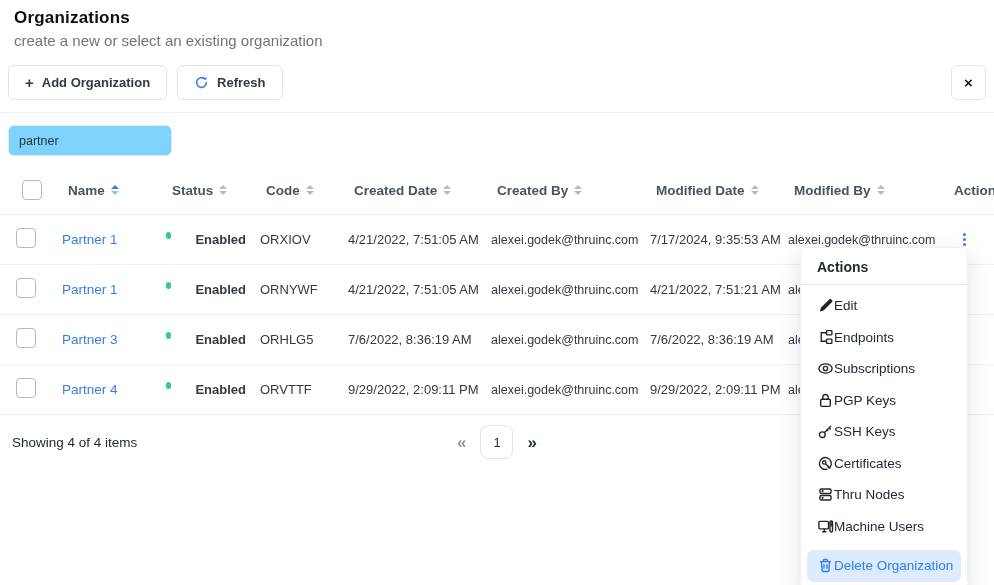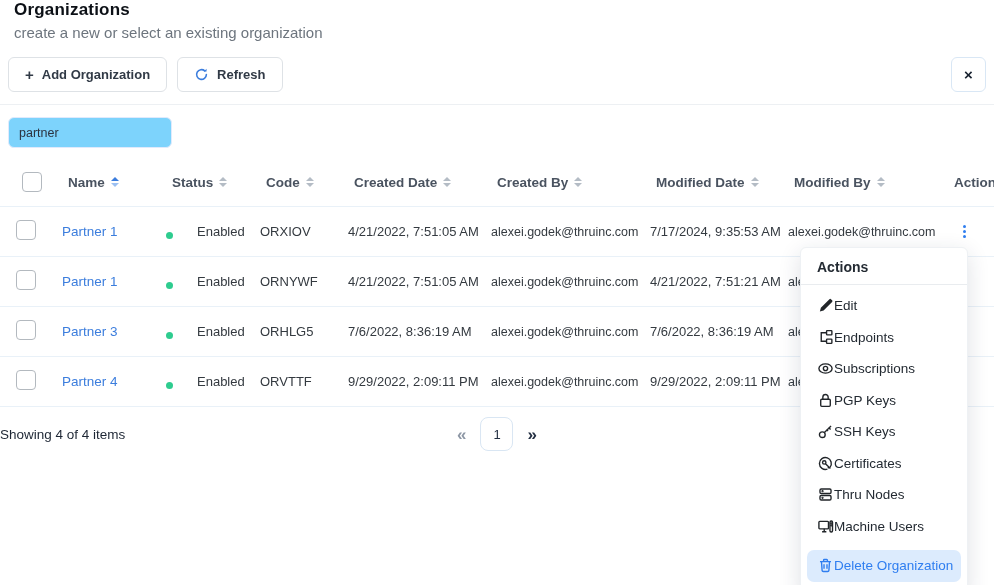--- a/index.html
+++ b/index.html
@@ -5,21 +5,21 @@
   * { box-sizing: border-box; margin: 0; padding: 0; }
   html,body { width: 994px; height: 585px; }
   body {
     font-family: "Liberation Sans", "DejaVu Sans", sans-serif;
     background: #ffffff;
     color: #343a40;
     position: relative;
     overflow: hidden;
   }
   
-  .page-header { padding: 0 14px 0 14px; }
+  .page-header { padding: 8px 14px 0 14px; }
   .page-title { font-size: 17px; font-weight: 700; color: #0c1016; letter-spacing: .2px; }
   .page-subtitle { font-size: 15px; color: #6d757e; margin-top: 4px; }
 
   
   .toolbar { display: flex; align-items: center; gap: 10px; margin: 16px 8px 0 8px; }
   .btn {
     display: inline-flex; align-items: center; gap: 8px;
     height: 35px; padding: 0 16px;
     background: #fff; border: 1px solid #dee2e6; border-radius: 6px;
     font-size: 13px; font-weight: 700; color: #313a46;
@@ -64,29 +64,29 @@
 
   .trow { height: 50px; border-top: 1px solid #e9f1f8; font-size: 13px; }
   .table-body { border-bottom: 1px solid #e9f1f8; }
   .td { padding-left: 14px; white-space: nowrap; }
   .cb-cell { padding-left: 16px; }
   .checkbox {
     display: inline-block; width: 20px; height: 20px;
     border: 1.5px solid #b3b9bf; border-radius: 4px; background: #fff; cursor: pointer;
   }
   .name-link { color: #3b7ddd; text-decoration: none; font-weight: 500; font-size: 13.5px; cursor: pointer; }
-  .status { display: flex; align-items: flex-end; gap: 24px; }
+  .status { display: flex; align-items: flex-start; gap: 24px; font-weight: bold; }
   .status-dot { width: 7px; height: 7px; border-radius: 50%; background: #2ecc8f; }
   .email { font-size: 12.5px; }
   .actions-cell { display: flex; justify-content: center; padding-left: 0; }
   .kebab { background: none; border: none; cursor: pointer; display: flex; flex-direction: column; gap: 2px; padding: 5px 8px; }
   .kebab i { width: 3px; height: 3px; border-radius: 50%; background: #2f7ef0; display: block; }
 
   
-  .pagination { position: relative; display: flex; align-items: center; height: 54px; padding: 0 0; }
+  .pagination { position: relative; display: flex; align-items: center; height: 54px; padding: 0 12px; }
   .page-summary { font-size: 13.5px; color: #1d2634; }
   .pager { position: absolute; left: 50%; transform: translateX(-50%); display: flex; align-items: center; gap: 14px; }
   .pager-arrow { background: none; border: none; font-size: 17px; font-weight: 700; cursor: pointer; line-height: 1; font-family: inherit; }
   .pager-prev { color: #8d97a5; }
   .pager-next { color: #232f42; }
   .page-box {
     width: 33px; height: 34px; display: inline-flex; align-items: center; justify-content: center;
     border: 1px solid #d9e6f3; border-radius: 8px; background: #fff;
     font-size: 13px; color: #232f42; font-family: inherit; cursor: pointer;
   }

